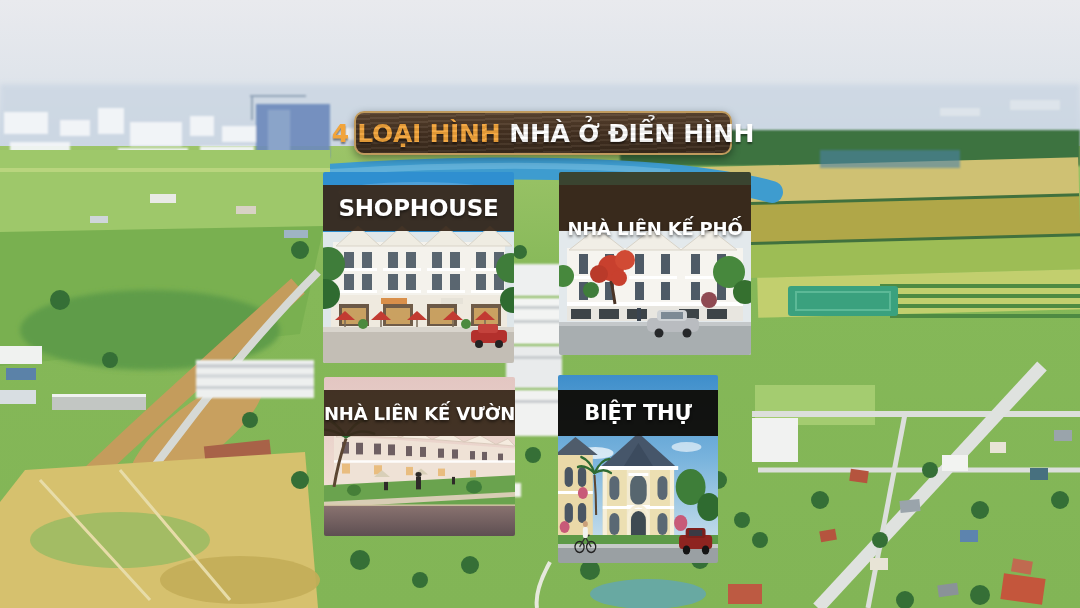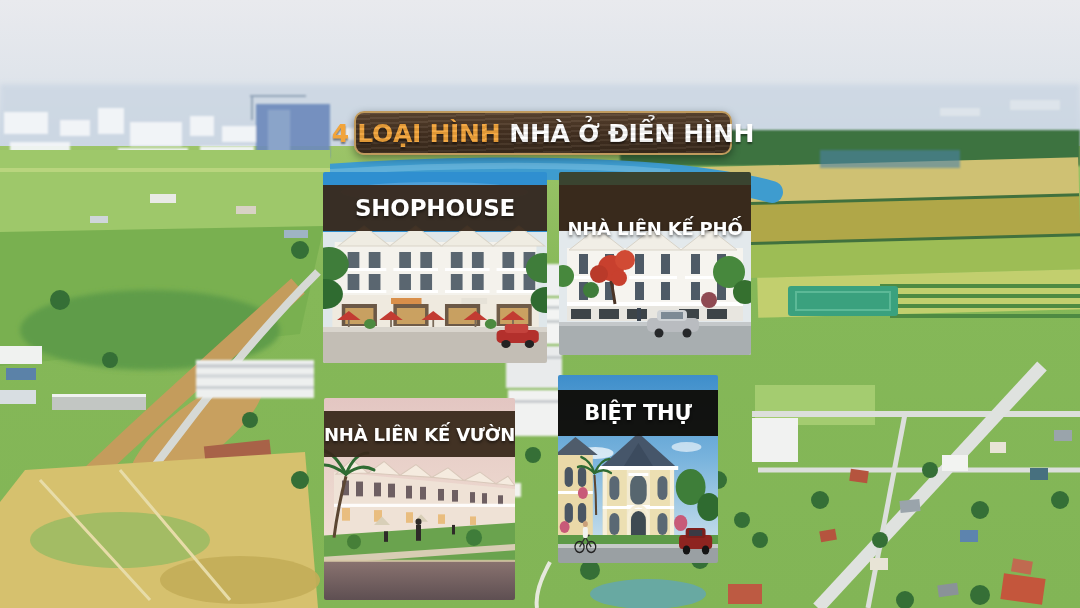--- a/index.html
+++ b/index.html
@@ -23,23 +23,23 @@
     background:repeating-linear-gradient(178deg,rgba(255,255,255,.05) 0 2px,rgba(0,0,0,.08) 2px 5px);
   }
   .banner span{font-size:25px;font-weight:bold;letter-spacing:-.3px;white-space:nowrap;
     text-shadow:0 2px 2px rgba(0,0,0,.45);}
   .banner .gold{color:#f2a43b;}
   .banner .white{color:#ffffff;}
 
   
   .card{position:absolute;overflow:hidden;border-radius:2px;}
   .card svg{position:absolute;left:0;top:0;width:100%;height:100%;display:block;}
-  .card1{left:323px;top:172px;width:224px;height:191px;}
+  .card1{left:323px;top:172px;width:191px;height:191px;}
   .card2{left:559px;top:172px;width:192px;height:183px;}
-  .card3{left:324px;top:398px;width:191px;height:202px;text-align:center;}
+  .card3{left:324px;top:377px;width:191px;height:159px;text-align:center;}
   .card4{left:558px;top:375px;width:160px;height:188px;}
   .band{
     position:absolute;left:0;right:0;height:46px;
     background:rgba(57,41,27,.95);
     display:flex;align-items:center;justify-content:center;
   }
   .card1 .band,.card2 .band,.card3 .band{top:13px;}
   .card4 .band{top:15px;background:rgba(15,12,8,.96);}
   .band span{color:#fff;font-weight:bold;text-shadow:0 2px 3px rgba(0,0,0,.5);white-space:nowrap;letter-spacing:-.2px;}
   .card1 .band span{font-size:23px;}

